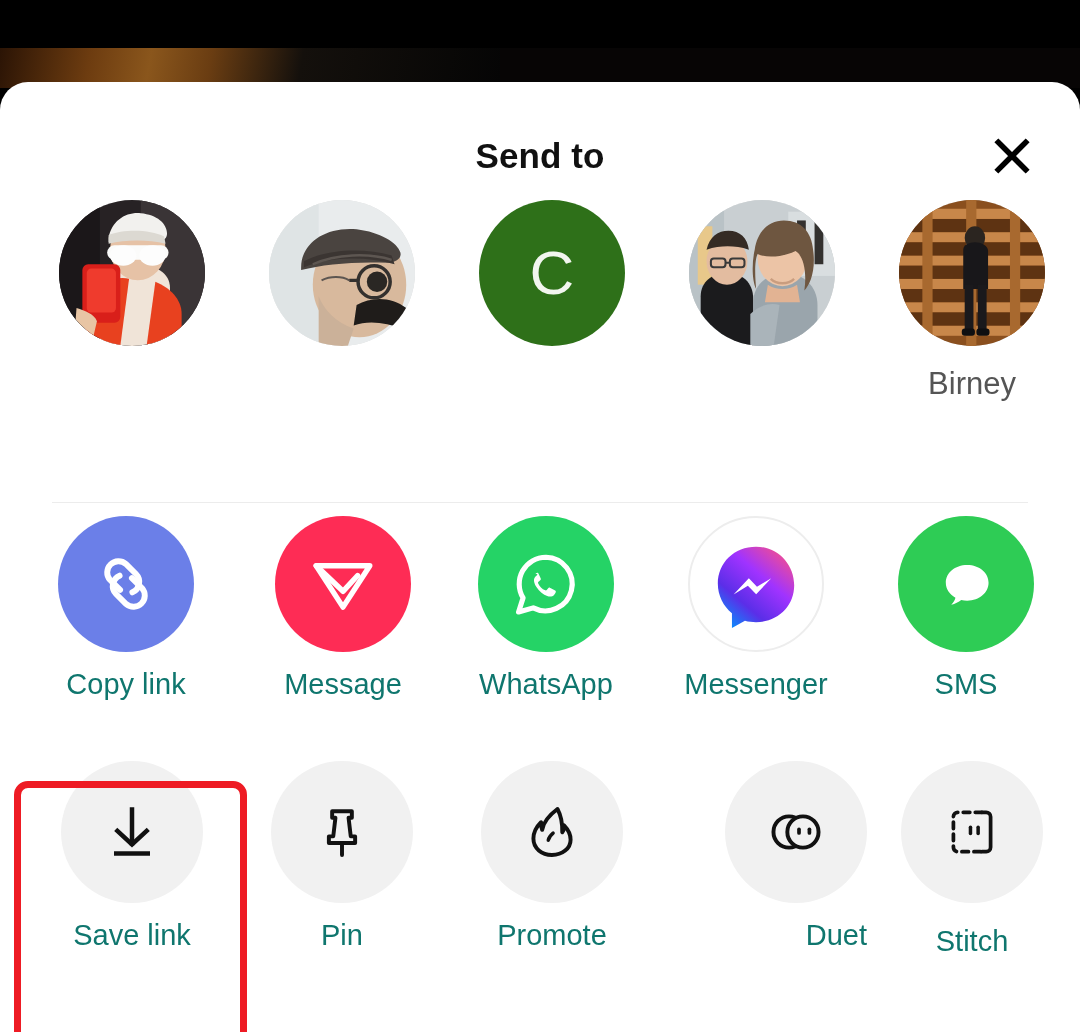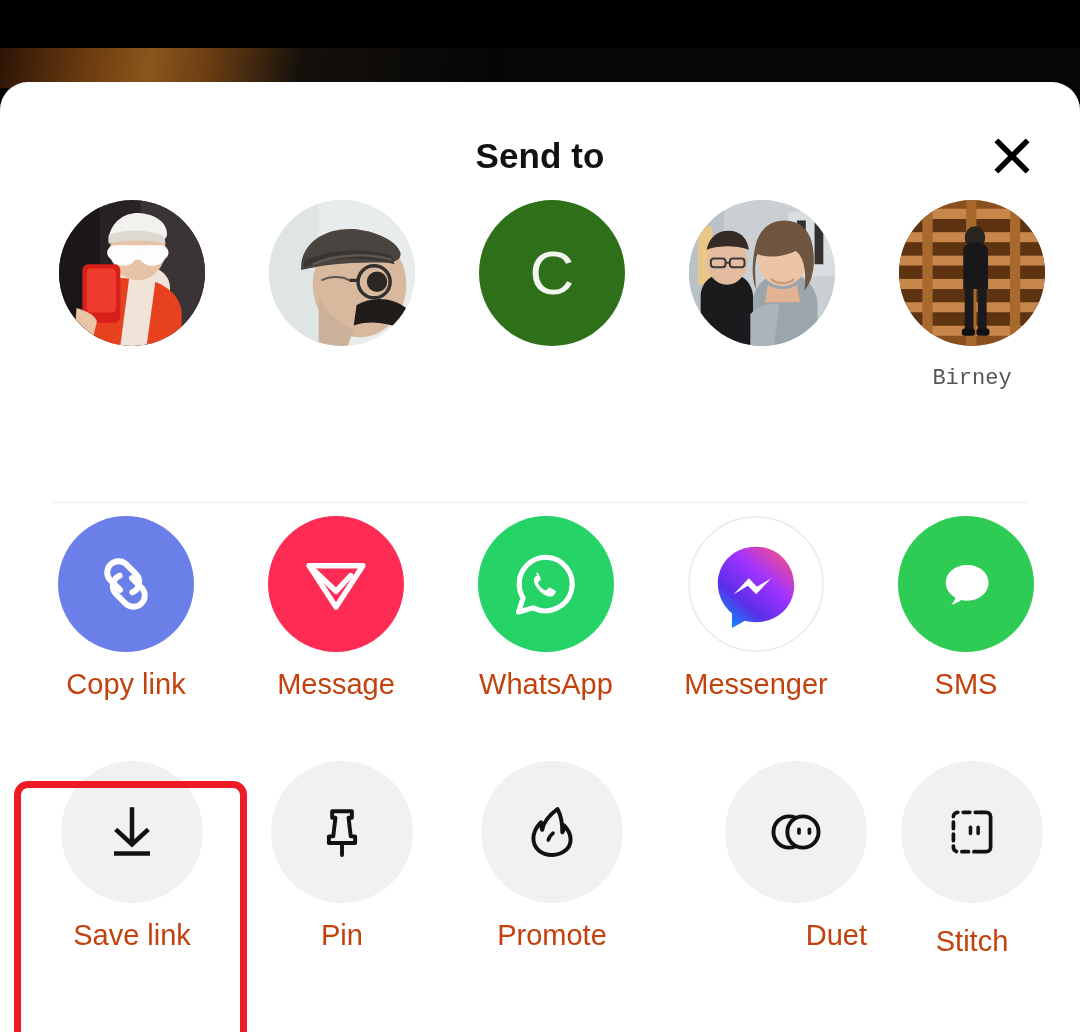--- a/index.html
+++ b/index.html
@@ -36,32 +36,32 @@
   }
   .close-btn svg { display:block; }
 
   
   .row { position:relative; width:1080px; }
   .cell {
     position:absolute; top:0; width:210px;
     display:flex; flex-direction:column; align-items:center;
   }
   .cell-label {
-    margin-top:17px; font-size:29px; color:#c2410c;
+    margin-top:17px; font-size:29px; color:#0f766e;
     white-space:nowrap; line-height:1.1;
   }
 
   
   .avatars { height:250px; margin-top:10px; }
   .avatar {
     width:146px; height:146px; border-radius:50%;
     overflow:hidden; position:relative; background:#ddd;
   }
   .avatar svg { display:block; width:146px; height:146px; }
-  .avatar-label { margin-top:20px; font-size:22px; color:#555; white-space:nowrap;font-family:Liberation Mono, monospace; }
+  .avatar-label { margin-top:20px; font-size:31px; color:#555; white-space:nowrap; }
 
   
   .divider {
     position:absolute; left:52px; top:420px; width:976px; height:1px;
     background:#ececec;
   }
 
   
   .apps { height:215px; }
   .app-circle {
@@ -236,21 +236,21 @@
           <svg viewBox="0 0 64 64" width="76" height="76">
             <g fill="none" stroke="#fff" stroke-width="5" stroke-linecap="round">
               <path d="M27 37 L18.5 28.5 a9.5 9.5 0 0 1 13.4 -13.4 L40.4 23.6 a9.5 9.5 0 0 1 -3 15.4"></path>
               <path d="M37 27 L45.5 35.5 a9.5 9.5 0 0 1 -13.4 13.4 L23.6 40.4 a9.5 9.5 0 0 1 3 -15.4"></path>
             </g>
           </svg>
         </div>
         <div class="cell-label">Copy link</div>
       </div>
 
-      <div class="cell" style="left:231px;">
+      <div class="cell" style="left:238px;">
         <div class="app-circle circle-message">
           <svg viewBox="0 0 64 64" width="78" height="78">
             <g fill="none" stroke="#fff" stroke-width="4.4" stroke-linejoin="round" stroke-linecap="round">
               <path d="M10 17 H54 L32 51 Z"></path>
               <path d="M10 17 L32 38 L44 25"></path>
             </g>
           </svg>
         </div>
         <div class="cell-label">Message</div>
       </div>

